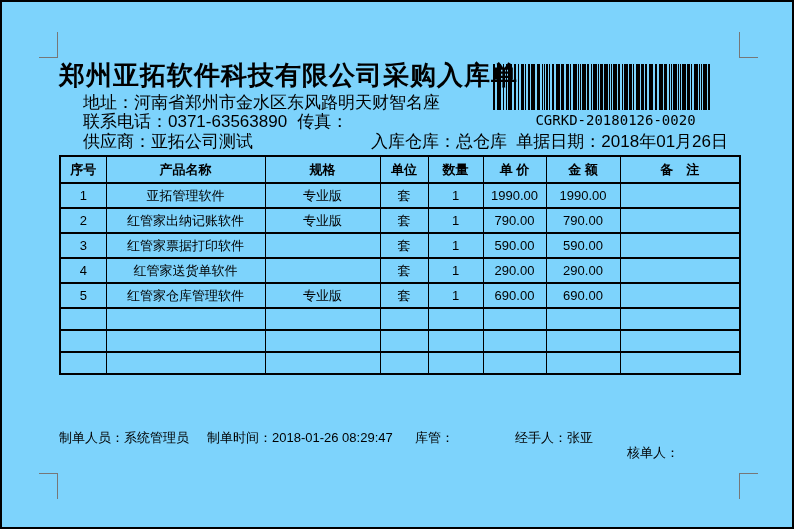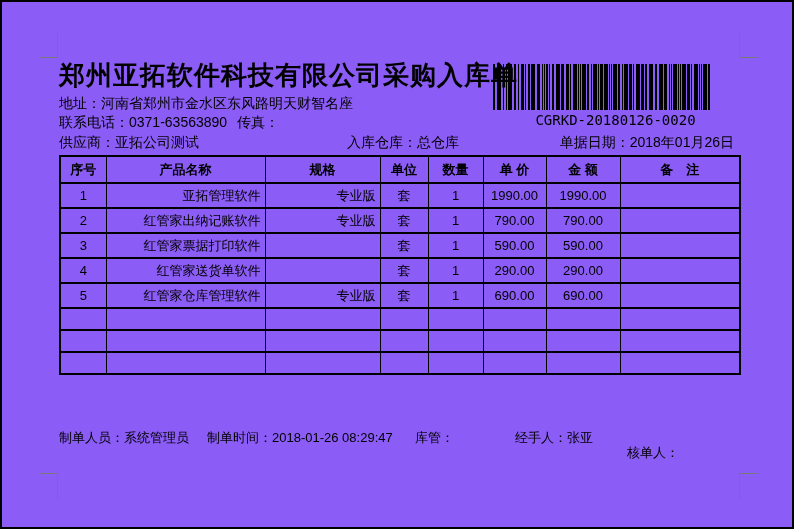--- a/index.html
+++ b/index.html
@@ -1,38 +1,38 @@
 <!DOCTYPE html>
 <html><head>
 <meta charset="utf-8">
 <style>
   html,body{margin:0;padding:0;background:#fff;}
   .page{
     position:relative;width:794px;height:529px;box-sizing:border-box;
-    background:#8b5cf6;border:2px solid #000;overflow:hidden;
+    background:#7dd3fc;border:2px solid #000;overflow:hidden;
     font-family:"Liberation Sans","DejaVu Sans",sans-serif;color:#000;
   }
   
   .mark{position:absolute;width:18px;height:25px;border:0 solid #777;}
   .mark.tl{left:37px;top:30px;border-right-width:1px;border-bottom-width:1px;}
   .mark.tr{left:737px;top:30px;border-left-width:1px;border-bottom-width:1px;}
   .mark.bl{left:37px;top:471px;border-right-width:1px;border-top-width:1px;}
   .mark.br{left:737px;top:471px;border-left-width:1px;border-top-width:1px;}
 
   .title{
     position:absolute;left:57px;top:56px;margin:0;
     font-size:26px;font-weight:bold;letter-spacing:1px;white-space:nowrap;
   }
-  .line{position:absolute;font-size:14px;white-space:nowrap;line-height:16px;}
+  .line{position:absolute;font-size:17px;white-space:nowrap;line-height:16px;margin-left:24px;}
   .addr{left:57px;top:93px;}
   .phone{left:57px;top:112px;}
   .phone .fax{margin-left:10px;}
   .supplier{left:57px;top:132px;}
   .warehouse{left:345px;top:132px;}
-  .docdate{right:58px;top:132px;}
+  .docdate{right:64px;top:132px;}
 
   .barcode{
     position:absolute;left:491px;top:62px;width:245px;height:46px;
     font-size:0;white-space:nowrap;overflow:hidden;
   }
   .barcode i{display:inline-block;height:100%;background:#000;}
   .barcode-label{
     position:absolute;left:491px;top:110px;width:245px;text-align:center;
     font-size:14px;font-family:"DejaVu Sans Mono","Liberation Mono",monospace;
   }
@@ -43,21 +43,21 @@
     border:2px solid #000;font-size:13px;
   }
   table.items th,table.items td{
     border:1px solid #000;border-top-width:2px;border-bottom-width:2px;
     padding:0 4px;overflow:hidden;white-space:nowrap;
   }
   table.items th{font-weight:bold;text-align:center;height:25px;}
   table.items tbody tr{height:25px;}
   table.items tbody tr.empty{height:22px;}
   table.items tbody tr.total{height:26px;}
-  .tc{text-align:center;} .tl{text-align:right;}
+  .tc{text-align:center;} .tl{text-align:center;}
 
   .footer{position:absolute;left:0;top:427px;width:794px;height:18px;font-size:13px;}
   .footer .fitem{position:absolute;top:0;white-space:nowrap;}
   .f-maker{left:57px;} .f-time{left:205px;} .f-keeper{left:413px;}
   .f-handler{left:513px;} .f-checker{left:625px;margin-top:15px;}
 </style>
 </head>
 <body>
 
 <div class="page">

